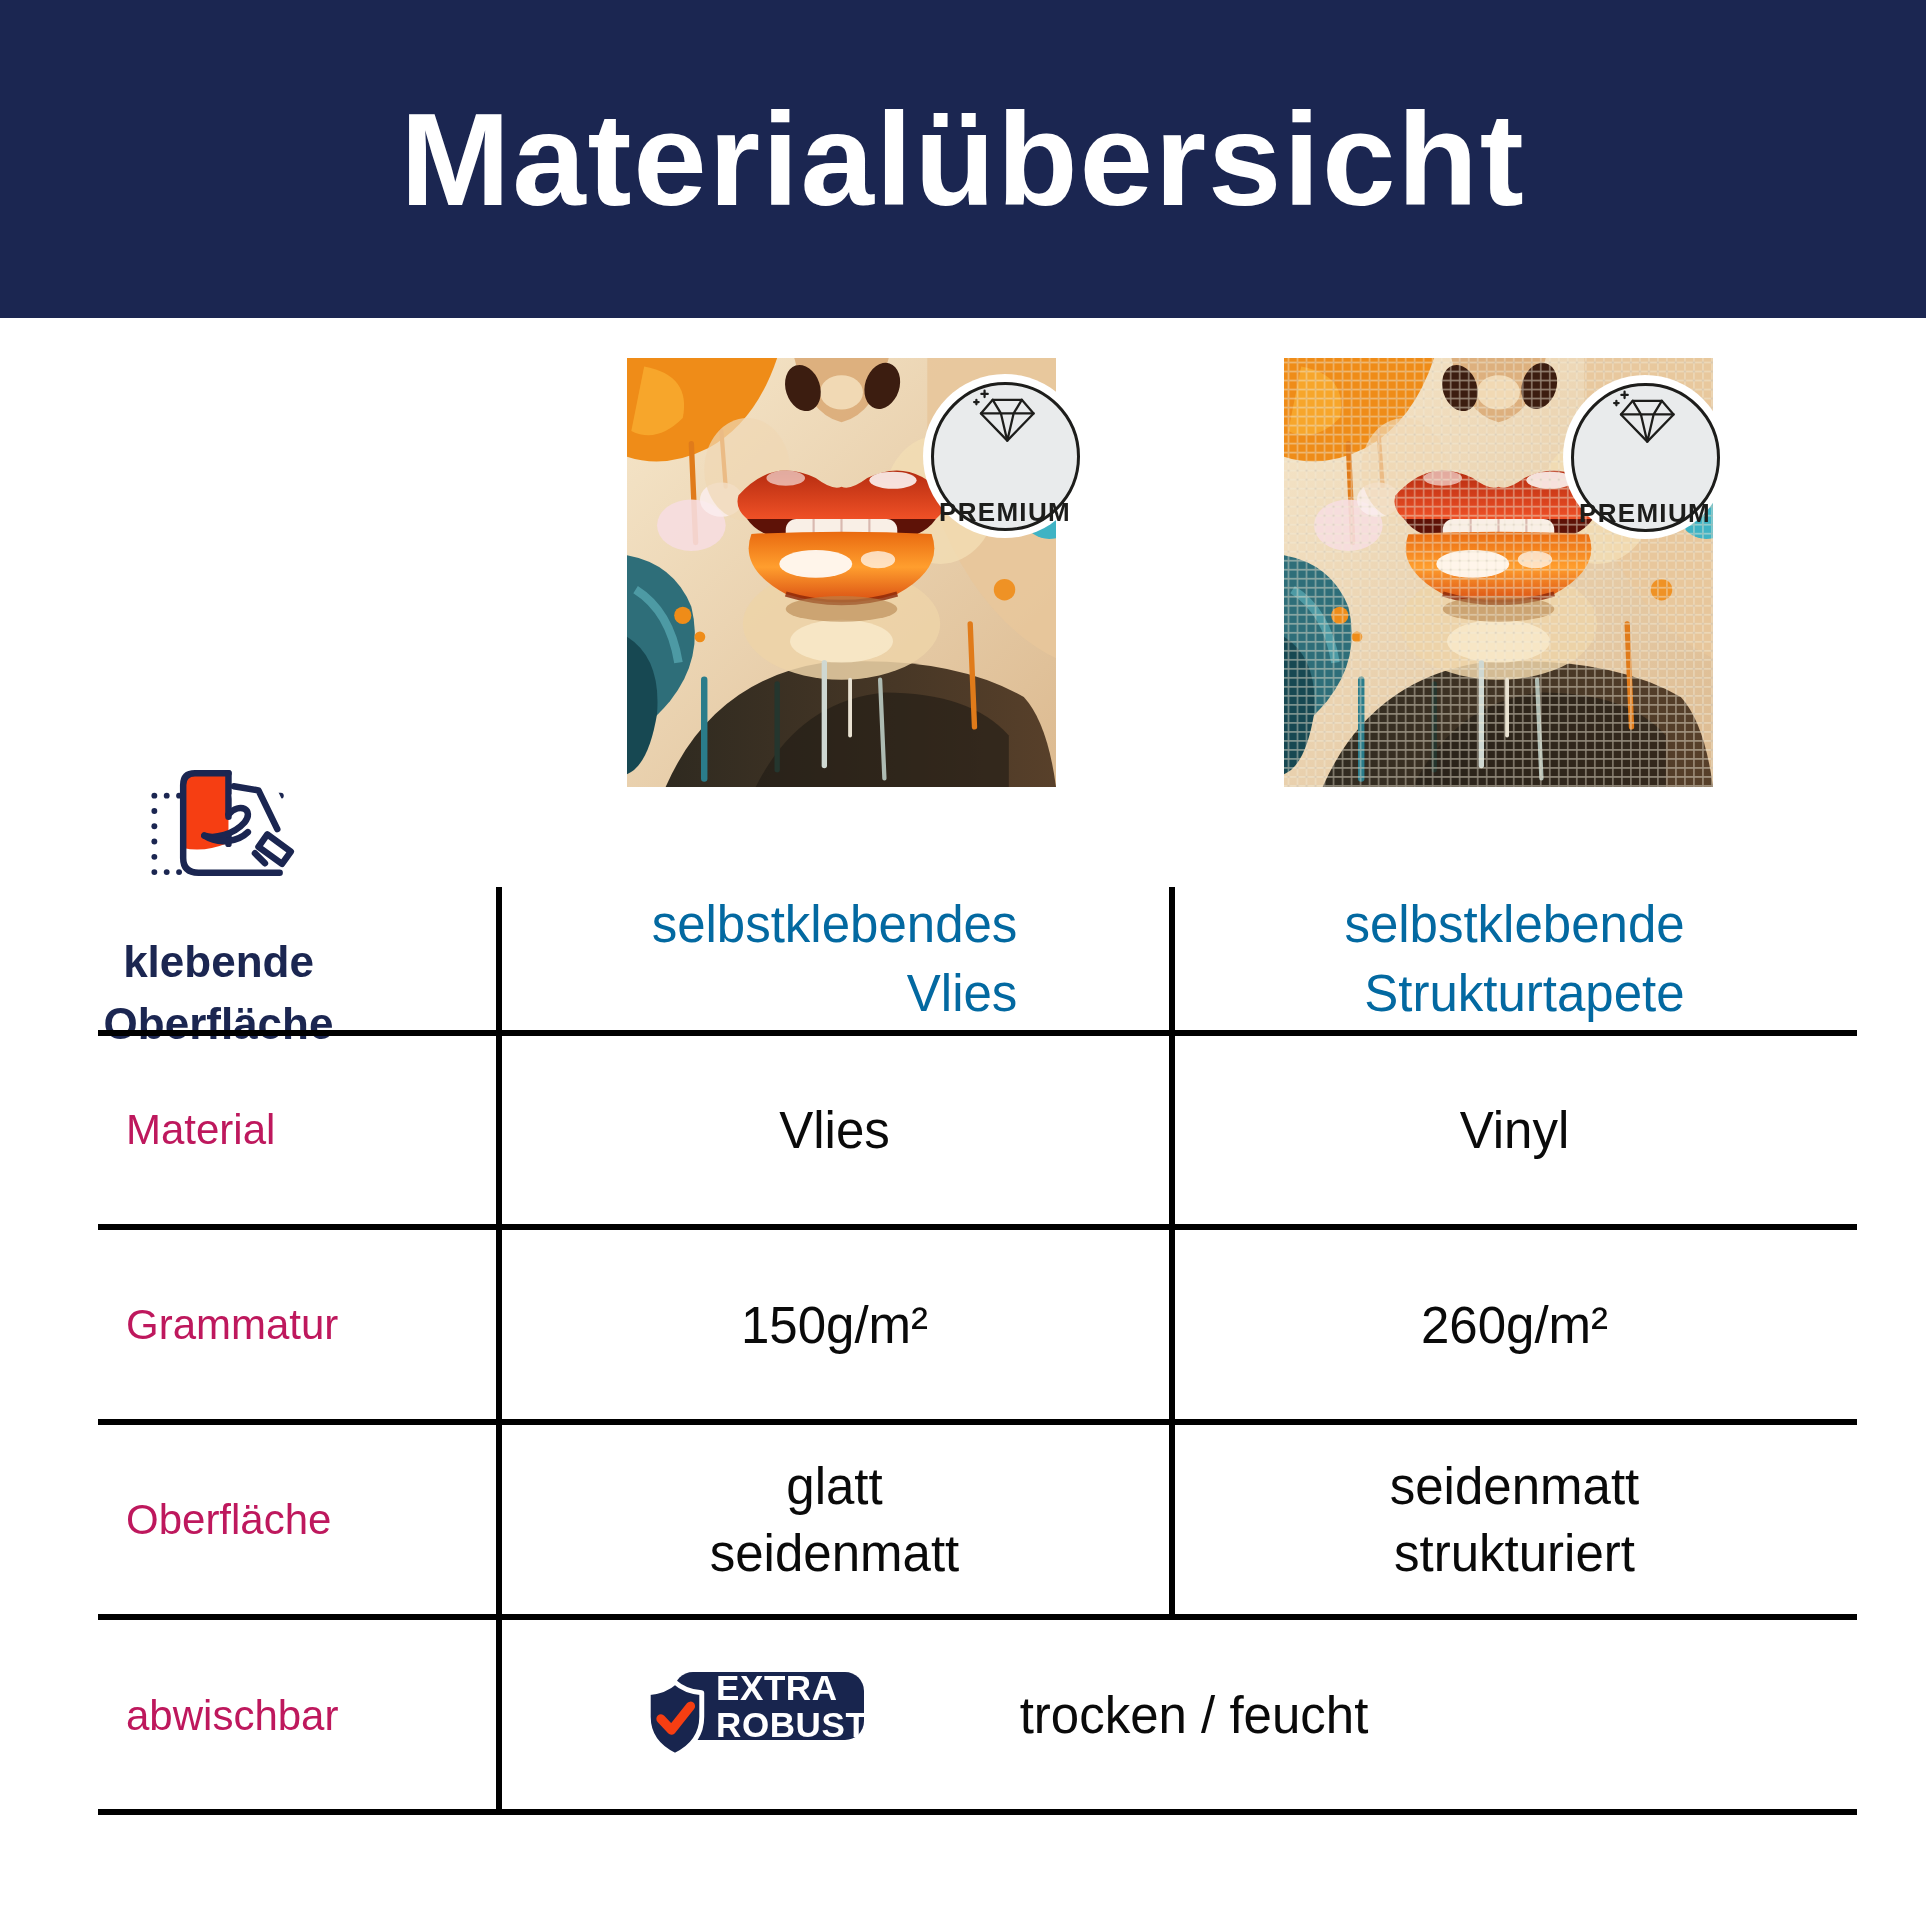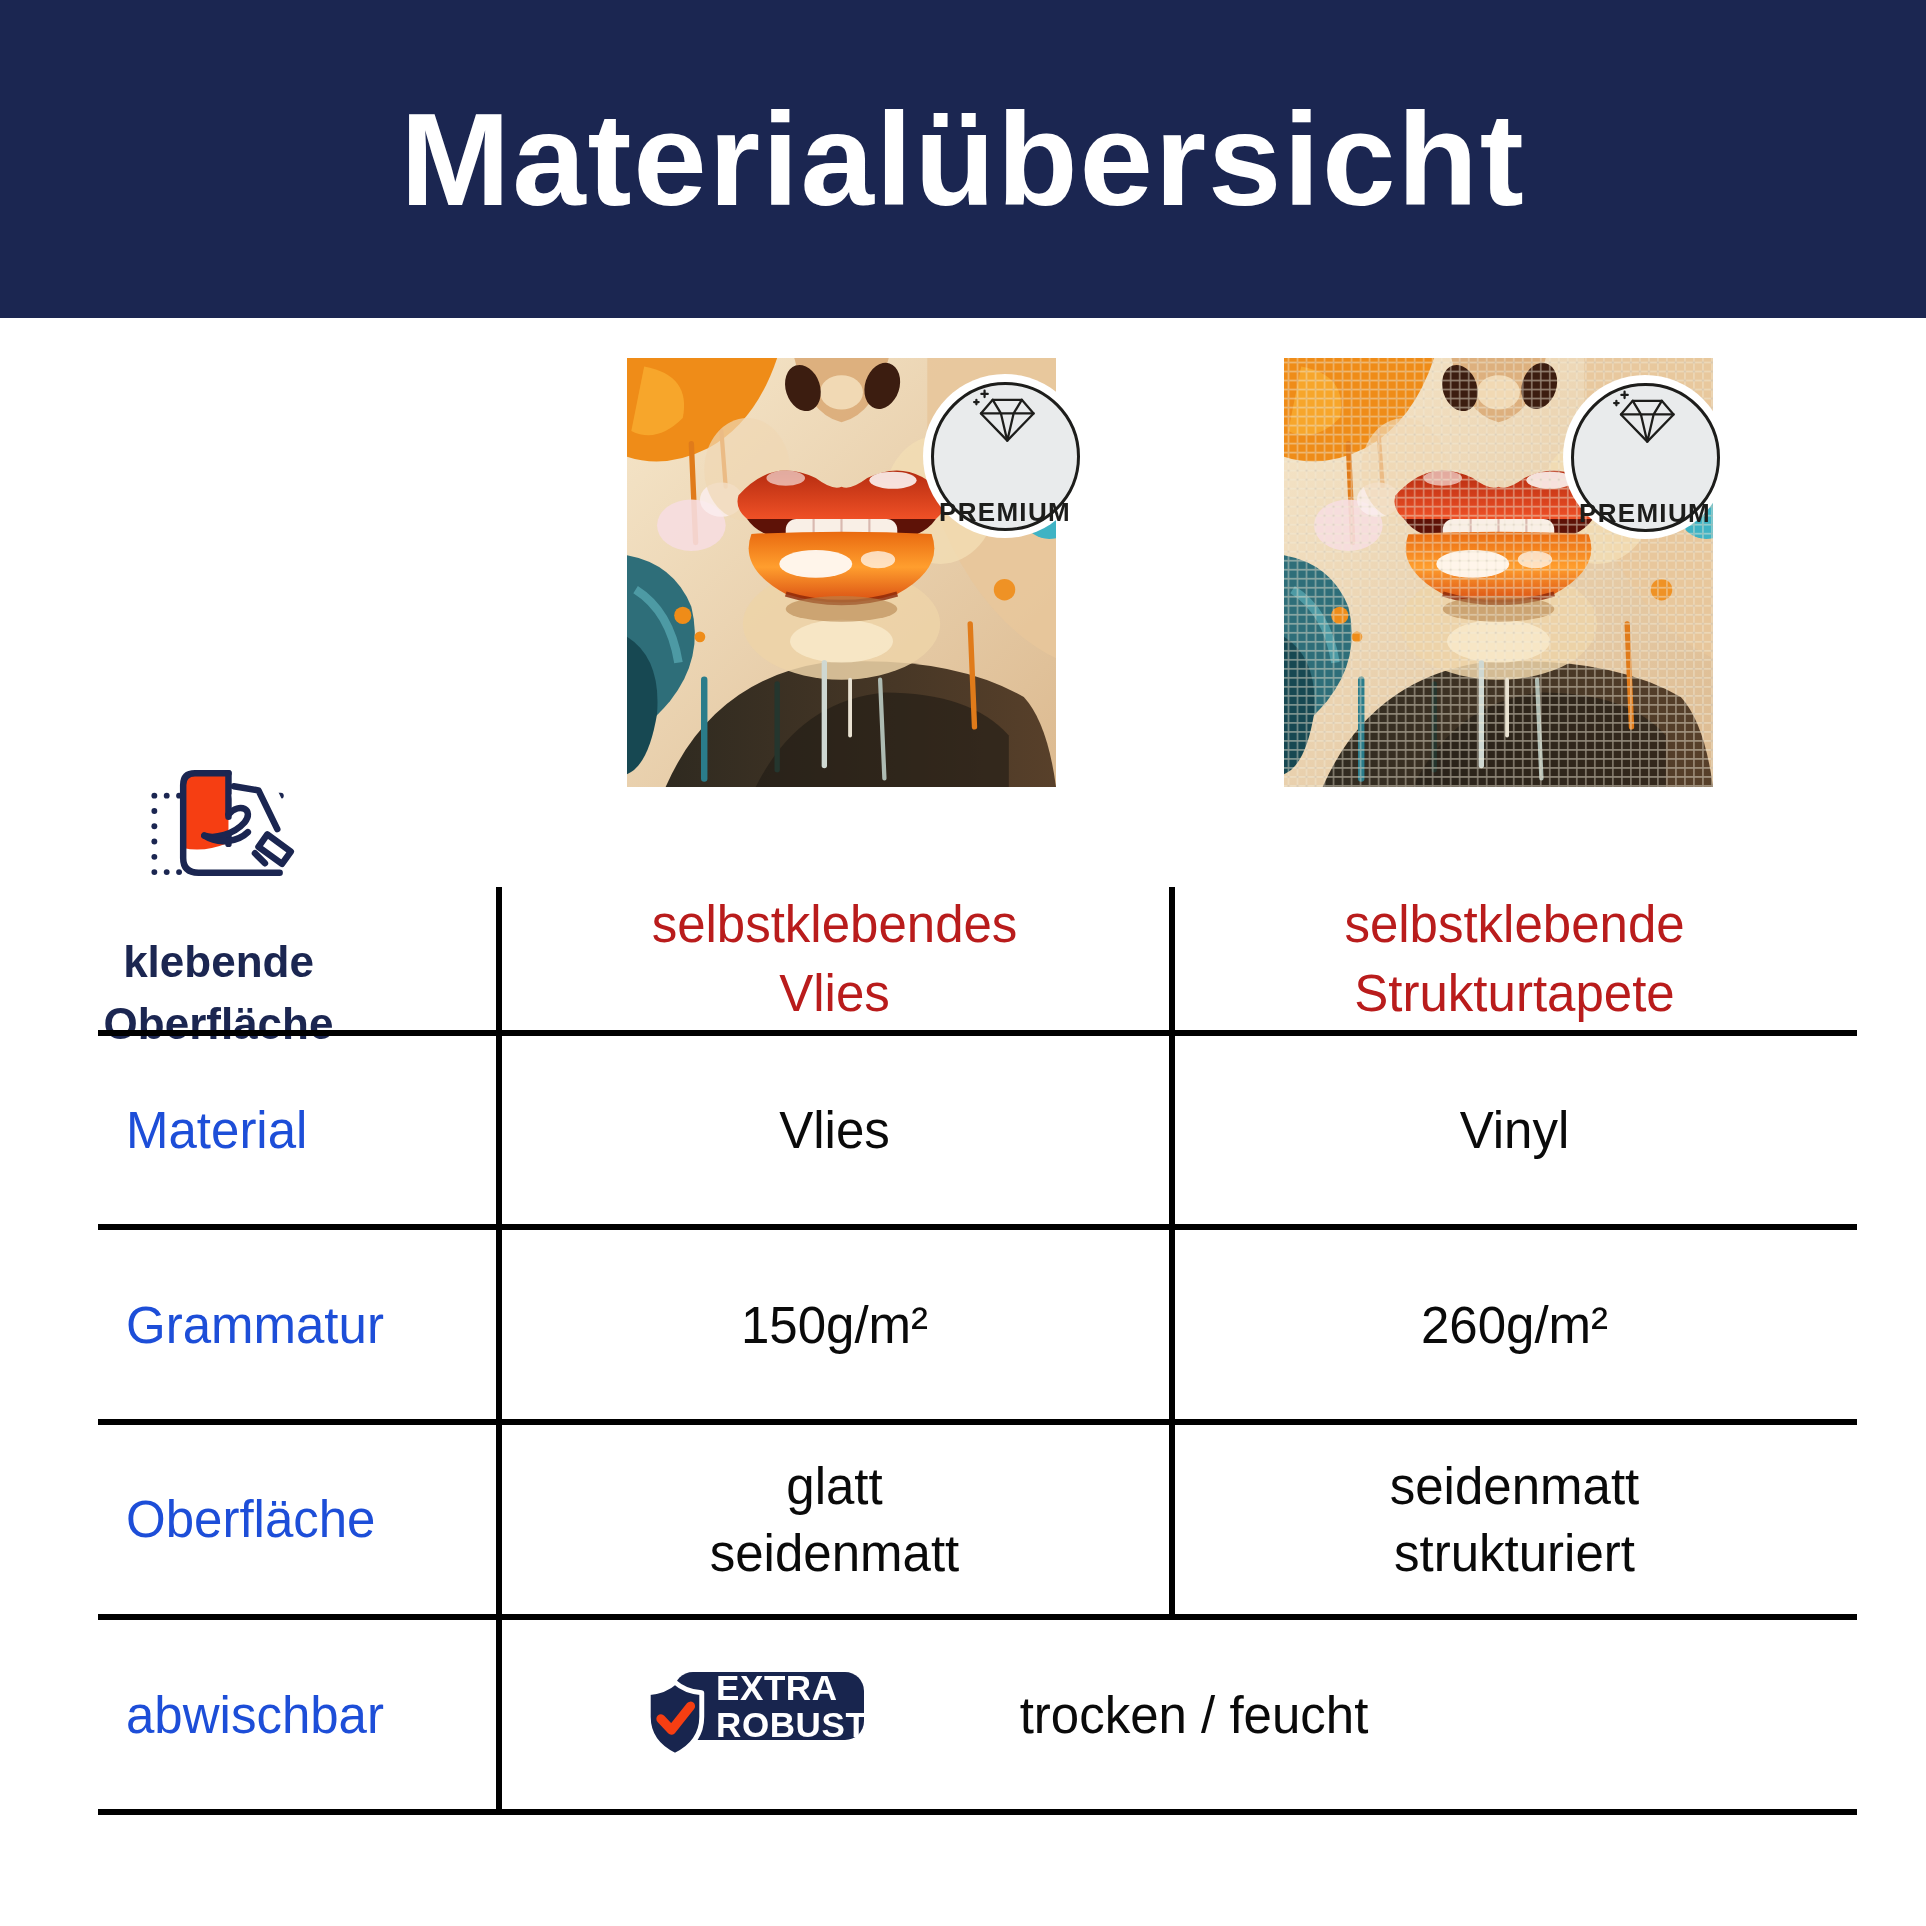--- a/index.html
+++ b/index.html
@@ -37,26 +37,26 @@
 
   
   .hrule{left:98px;width:1759px;height:6.4px;background:#000000;}
   .r1{top:1030px;} .r2{top:1224px;} .r3{top:1419px;} .r4{top:1614px;} .r5{top:1809px;}
   .vrule{width:5.8px;background:#000000;top:887px;}
   .v1{left:496px;height:928px;}
   .v2{left:1169px;height:733px;}
 
   
   .hdr{top:887px;height:143px;display:flex;align-items:center;justify-content:center;}
-  .hdr .inner{text-align:center;font-size:51px;line-height:69px;color:#b91c1c;}
+  .hdr .inner{text-align:right;font-size:51px;line-height:69px;color:#0369a1;}
   .hdr1{left:501px;width:667px;}
   .hdr2{left:1174px;width:681px;}
 
   .rowlabel{left:98px;width:398px;display:flex;align-items:center;
-            padding-left:28px;box-sizing:border-box;font-size:51px;color:#1d4ed8;}
+            padding-left:28px;box-sizing:border-box;font-size:42px;color:#be185d;}
   .val{display:flex;align-items:center;justify-content:center;text-align:center;
        font-size:51px;color:#0a0a0a;line-height:67px;}
   .c1{left:501px;width:667px;}
   .c2{left:1174px;width:681px;}
   .rowA{top:1036px;height:188px;}
   .rowB{top:1231px;height:188px;}
   .rowC{top:1425px;height:189px;}
   .rowD{top:1621px;height:189px;}
 
   

